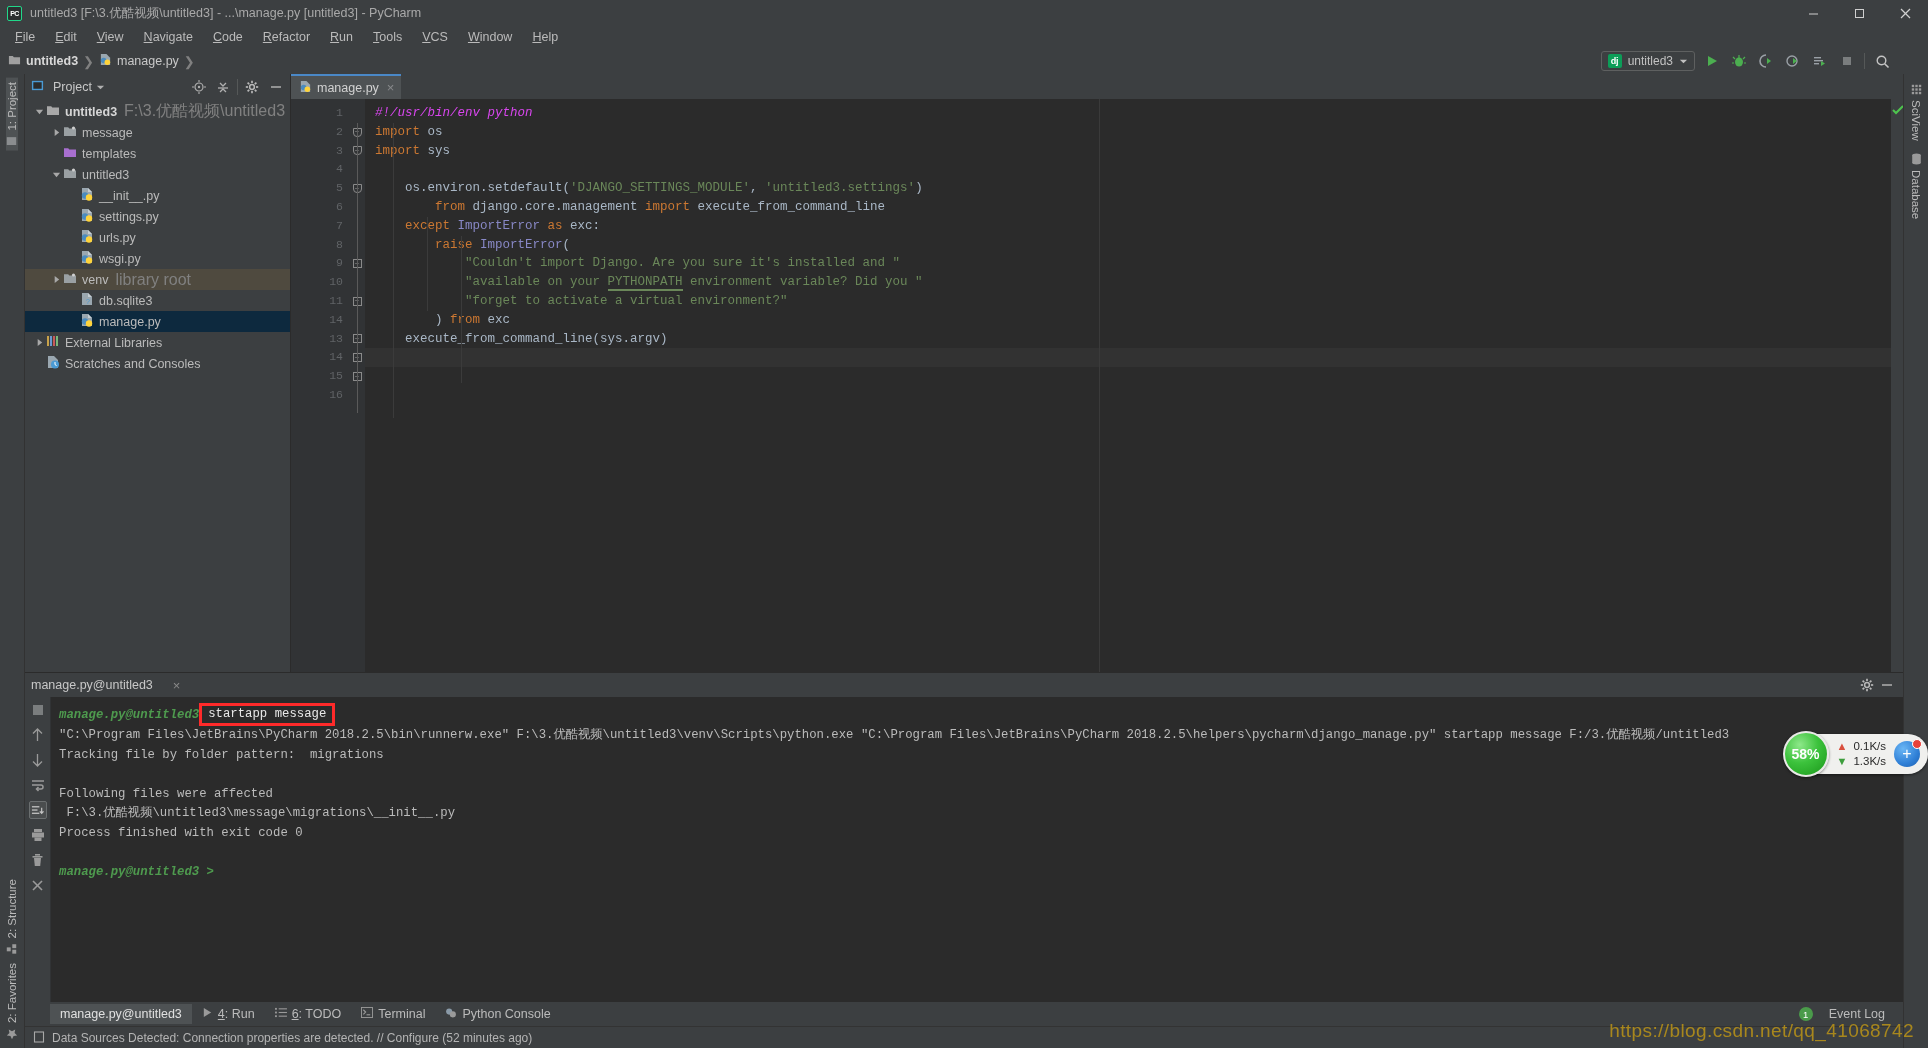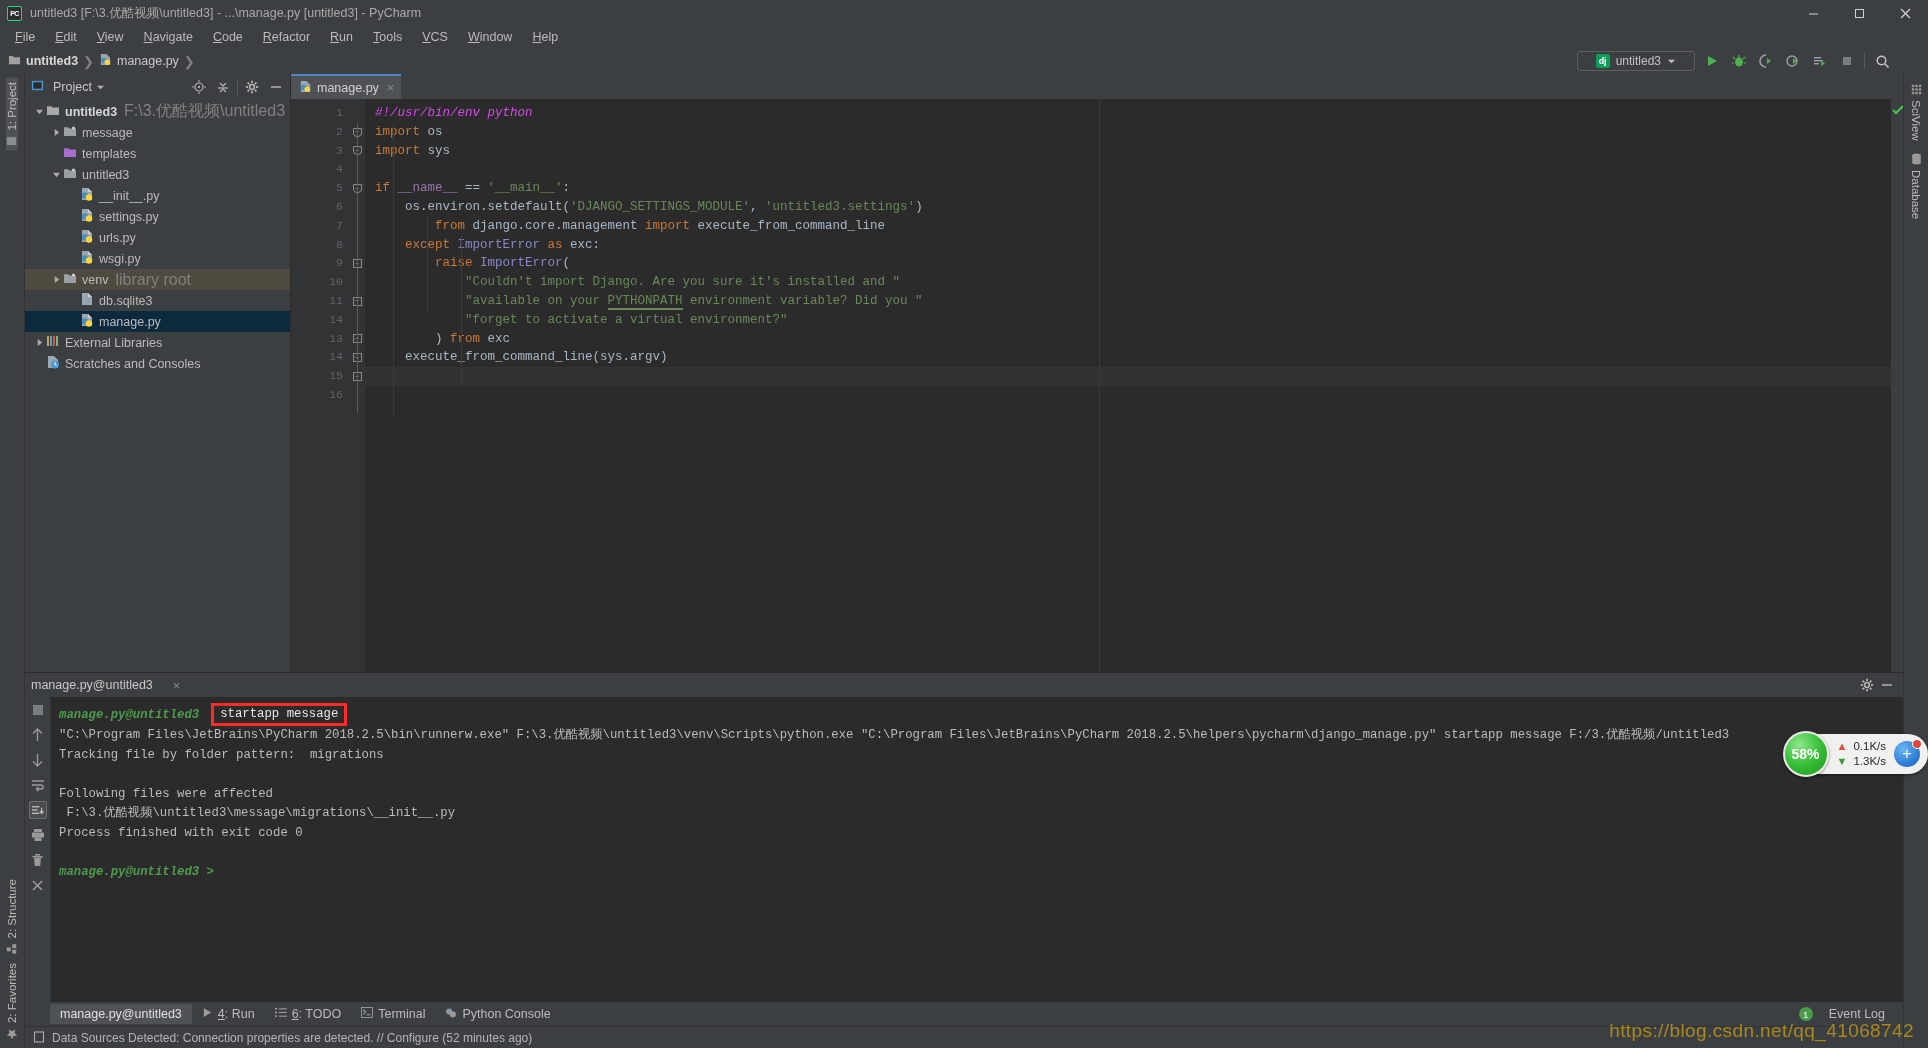--- a/index.html
+++ b/index.html
@@ -45,21 +45,21 @@
     padding-left:8px; position:relative;
   }
   .crumb { display:flex; align-items:center; font-size:12.5px; color:#c8c8c8; }
   .crumb.bold { font-weight:bold; color:#d8d8d8; }
   .crumb-sep { color:#808080; margin:0 5px; font-size:13px; }
   .ico { display:inline-block; margin-right:5px; vertical-align:middle; }
 
   .nav-right { position:absolute; right:36px; top:0; height:26px; display:flex; align-items:center; gap:7px; }
   .runcfg {
     display:flex; align-items:center; gap:6px; height:20px;
-    border:1px solid #5e6060; border-radius:3px; padding:0 18px; background:#3c3f41;
+    border:1px solid #5e6060; border-radius:3px; padding:0 6px; background:#3c3f41;
   }
   .dj-badge {
     width:14px; height:14px; background:#0c9d58; border-radius:2px; color:#fff;
     font-size:9px; font-weight:bold; display:flex; align-items:center; justify-content:center;
     font-family:"Liberation Sans", sans-serif;
   }
   .runcfg-name { font-size:12px; color:#c2c2c2; }
   .tb-ico { width:20px; height:20px; display:flex; align-items:center; justify-content:center; }
   .vdiv { width:1px; height:16px; background:#555858; }
 
@@ -153,21 +153,21 @@
   }
   .ctool { width:18px; height:18px; display:flex; align-items:center; justify-content:center; }
   .ctool.framed { border:1px solid #6b6f70; border-radius:2px; background:#4a4d4e; }
   .console-out {
     flex:1 1 auto; background:#2b2b2b; font-family:"Liberation Mono", monospace;
     font-size:12.3px; color:#bbbbbb; padding:6px 8px; position:relative; overflow:hidden;
     line-height:19.5px; white-space:pre;
   }
   .cons-green { color:#4e9a4e; font-style:italic; font-weight:bold; }
   .highlight-box {
-    display:inline-block; border:3px solid #ff2a2a; padding:0px 6px; margin-left:12px;
+    display:inline-block; border:3px solid #ff2a2a; padding:0px 6px; 
     color:#e8e8e8; vertical-align:middle; line-height:17px;
   }
 
   
   .bottombar { height:24px; flex:0 0 24px; background:#3c3f41; display:flex; align-items:center; padding-left:25px; position:relative; }
   .btab { display:flex; align-items:center; gap:5px; font-size:12.5px; color:#bbbbbb; padding:3px 10px; }
   .btab.active { background:#4e5254; color:#e0e0e0; }
   .btab u { text-decoration:underline; }
   .bottombar .right { position:absolute; right:8px; display:flex; align-items:center; gap:6px; }
   .evt-badge { width:14px; height:14px; border-radius:50%; background:#4a9b4a; color:#fff;
@@ -643,21 +643,20 @@
                 </div>
                 <div class="fline"></div>
                 <div class="foldline" style="top: 24px; height: 290px;"></div>
               </div>
             <div class="code" id="code">
               <div class="rmargin"></div>
             <div class="cline"><span class="cmt">#!/usr/bin/env python</span></div>
                 <div class="cline"><span class="kw">import</span> os</div>
                 <div class="cline"><span class="kw">import</span> sys</div>
                 <div class="cline">&nbsp;</div>
-                <div class="cline"><span class="kw">if</span> <span class="sp">__name__</span> == <span class="str">'__main__'</span>:</div>
                 <div class="cline">    os.environ.setdefault(<span class="str">'DJANGO_SETTINGS_MODULE'</span>, <span class="str">'untitled3.settings'</span>)</div>
                 <div class="cline">        <span class="kw">from</span> django.core.management <span class="kw">import</span> execute_from_command_line</div>
                 <div class="cline">    <span class="kw">except</span> <span class="excp">ImportError</span> <span class="kw">as</span> exc:</div>
                 <div class="cline">        <span class="kw">raise</span> <span class="excp">ImportError</span>(</div>
                 <div class="cline">            <span class="str">"Couldn't import Django. Are you sure it's installed and "</span></div>
                 <div class="cline">            <span class="str">"available on your <span class="typo">PYTHONPATH</span> environment variable? Did you "</span></div>
                 <div class="cline">            <span class="str">"forget to activate a virtual environment?"</span></div>
                 <div class="cline">        ) <span class="kw">from</span> exc</div>
                 <div class="cline">    execute_from_command_line(sys.argv)</div>
                 <div class="cline cur">&nbsp;</div>

